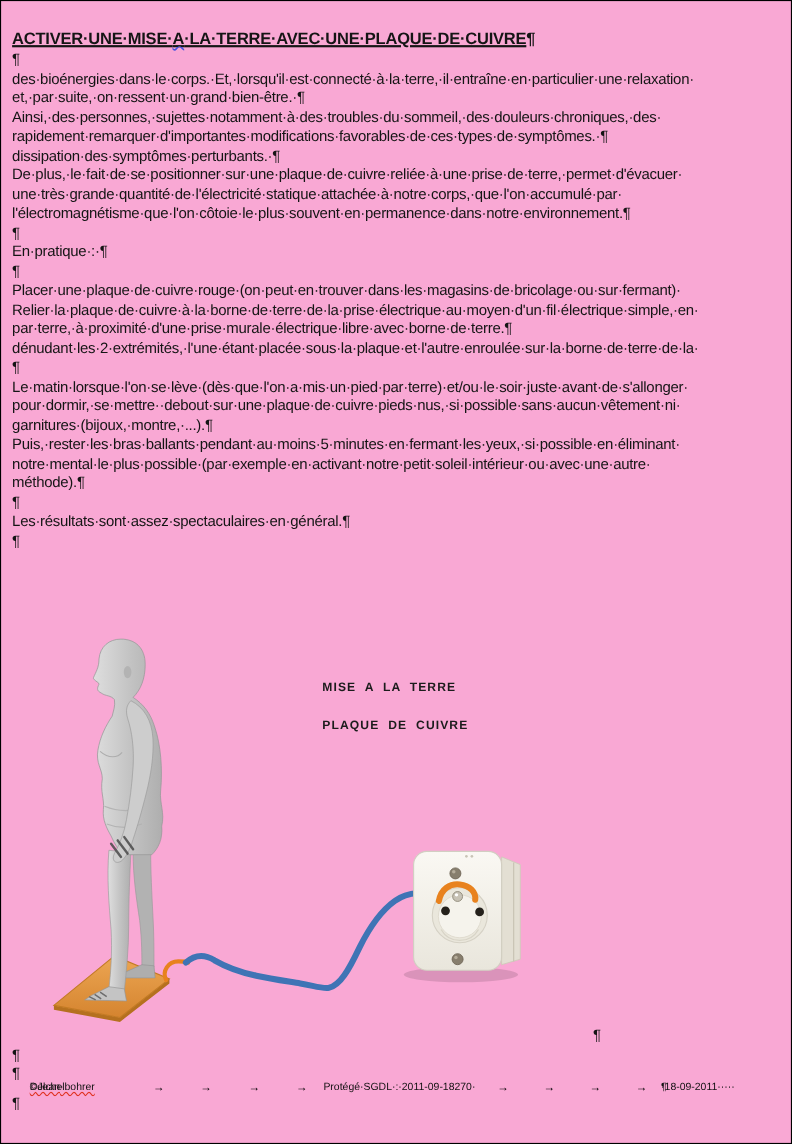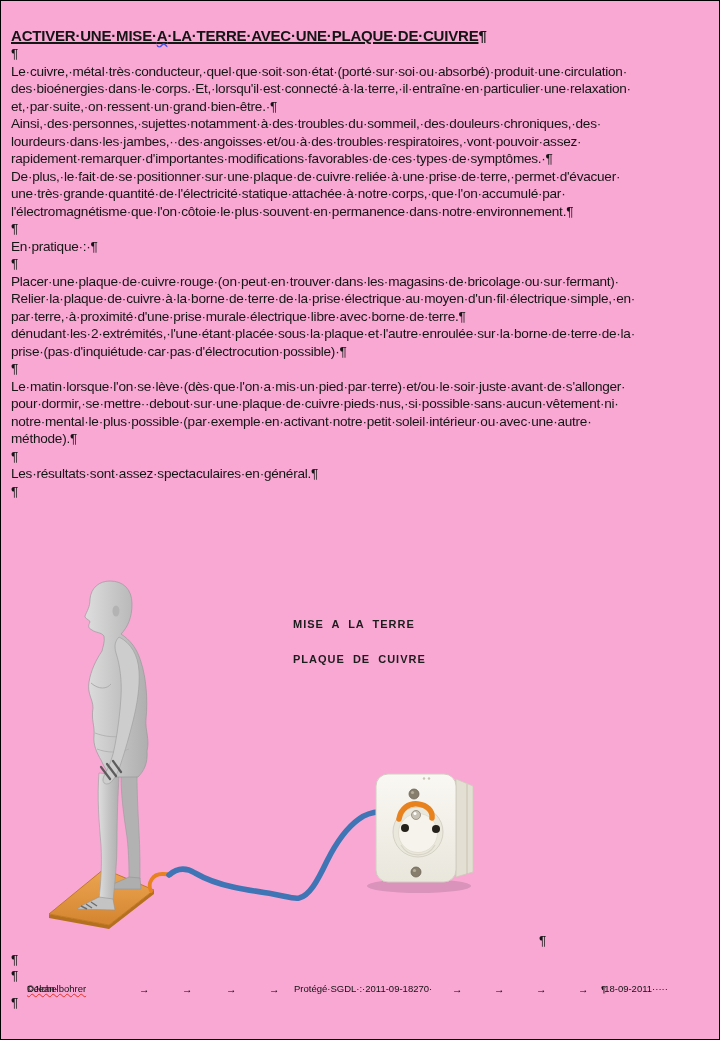--- a/index.html
+++ b/index.html
@@ -31,40 +31,40 @@
   .tab-arrow { color:#000; font-size:10.5px; }
 </style>
 </head>
 <body>
 
 <div class="page">
 
   <div class="doc-text">
     <div class="line title-line"><span class="title-text"><span>ACTIVER·UNE·MISE·</span><span class="grammar-mark">A</span><span>·LA·TERRE·AVEC·UNE·PLAQUE·DE·CUIVRE</span></span><span class="title-pilcrow">¶</span></div>
     <div class="line">¶</div>
-    <div class="line">Le·cuivre,·métal·très·conducteur,·quel·que·soit·son·état·(porté·sur·soi·ou·absorbé)·produit·une·circulation·</div>
     <div class="line">des·bioénergies·dans·le·corps.·Et,·lorsqu'il·est·connecté·à·la·terre,·il·entraîne·en·particulier·une·relaxation·</div>
     <div class="line">et,·par·suite,·on·ressent·un·grand·bien-être.·¶</div>
     <div class="line">Ainsi,·des·personnes,·sujettes·notamment·à·des·troubles·du·sommeil,·des·douleurs·chroniques,·des·</div>
-    <div class="line">lourdeurs·dans·les·jambes,··des·angoisses·et/ou·à·des·troubles·respiratoires,·vont·pouvoir·assez·</div>
     <div class="line">rapidement·remarquer·d'importantes·modifications·favorables·de·ces·types·de·symptômes.·¶</div>
+    <div class="line">dissipation·des·symptômes·perturbants.·¶</div>
     <div class="line">De·plus,·le·fait·de·se·positionner·sur·une·plaque·de·cuivre·reliée·à·une·prise·de·terre,·permet·d'évacuer·</div>
     <div class="line">une·très·grande·quantité·de·l'électricité·statique·attachée·à·notre·corps,·que·l'on·accumulé·par·</div>
     <div class="line">l'électromagnétisme·que·l'on·côtoie·le·plus·souvent·en·permanence·dans·notre·environnement.¶</div>
     <div class="line">¶</div>
     <div class="line">En·pratique·:·¶</div>
     <div class="line">¶</div>
     <div class="line">Placer·une·plaque·de·cuivre·rouge·(on·peut·en·trouver·dans·les·magasins·de·bricolage·ou·sur·fermant)·</div>
     <div class="line">Relier·la·plaque·de·cuivre·à·la·borne·de·terre·de·la·prise·électrique·au·moyen·d'un·fil·électrique·simple,·en·</div>
     <div class="line">par·terre,·à·proximité·d'une·prise·murale·électrique·libre·avec·borne·de·terre.¶</div>
     <div class="line">dénudant·les·2·extrémités,·l'une·étant·placée·sous·la·plaque·et·l'autre·enroulée·sur·la·borne·de·terre·de·la·</div>
-    <div class="line">prise·(pas·d'inquiétude·car·pas·d'électrocution·possible)·¶</div>
     <div class="line">¶</div>
     <div class="line">Le·matin·lorsque·l'on·se·lève·(dès·que·l'on·a·mis·un·pied·par·terre)·et/ou·le·soir·juste·avant·de·s'allonger·</div>
     <div class="line">pour·dormir,·se·mettre··debout·sur·une·plaque·de·cuivre·pieds·nus,·si·possible·sans·aucun·vêtement·ni·</div>
+    <div class="line">garnitures·(bijoux,·montre,·...).¶</div>
+    <div class="line">Puis,·rester·les·bras·ballants·pendant·au·moins·5·minutes·en·fermant·les·yeux,·si·possible·en·éliminant·</div>
     <div class="line">notre·mental·le·plus·possible·(par·exemple·en·activant·notre·petit·soleil·intérieur·ou·avec·une·autre·</div>
     <div class="line">méthode).¶</div>
     <div class="line">¶</div>
     <div class="line">Les·résultats·sont·assez·spectaculaires·en·général.¶</div>
     <div class="line">¶</div>
   </div>
 
   <div class="figure-wrap">
     <svg width="540" height="385" viewBox="0 0 540 385">
       <defs>

